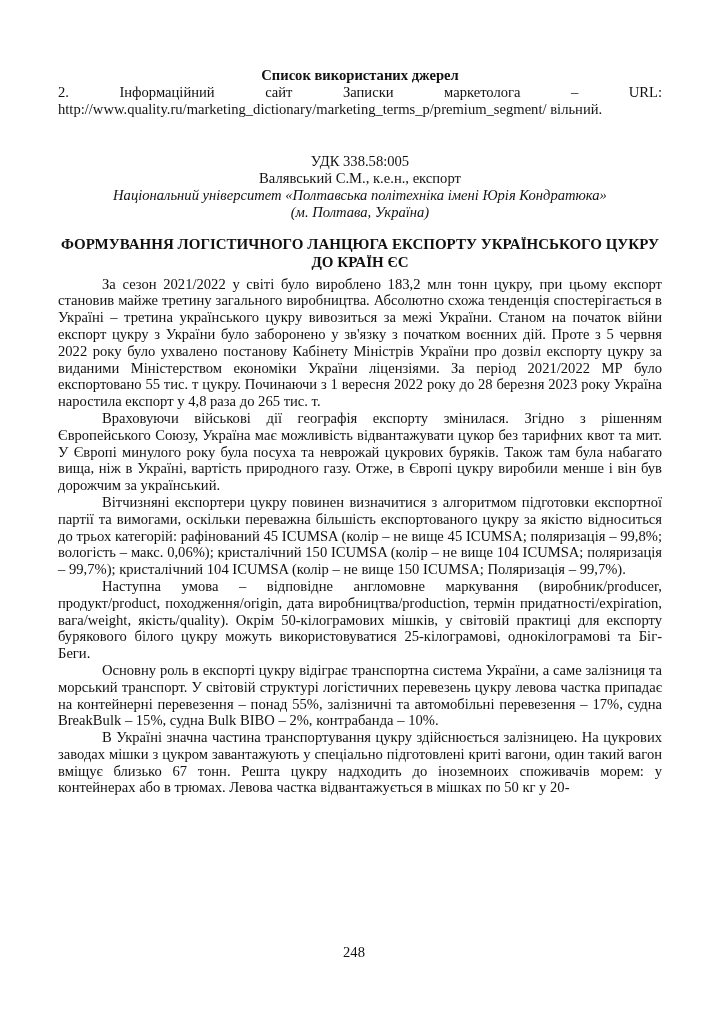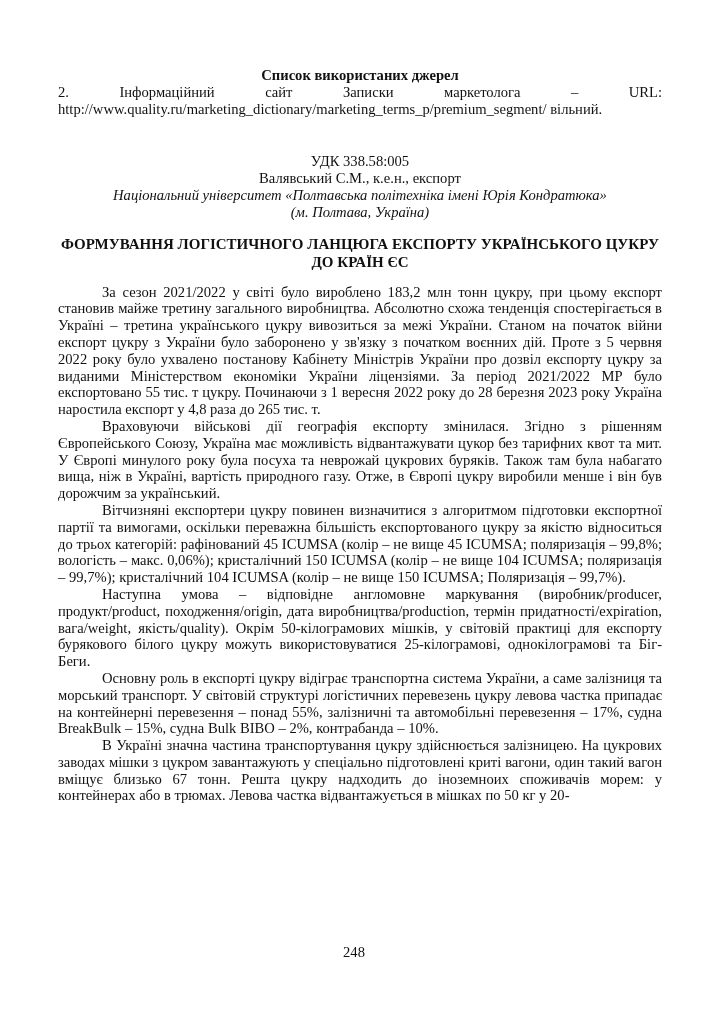--- a/index.html
+++ b/index.html
@@ -53,21 +53,21 @@
     font-style: italic;
   }
   .title {
     margin-top: 14px !important;
     text-align: center;
     font-weight: bold !important;
     font-size: 15px !important;
     line-height: 18px !important;
   }
   .body-block {
-    margin-top: 13px;
+    margin-top: 5px;
   }
   .body-block p {
     text-align: justify;
     text-indent: 44px;
   }
   .page-number {
     position: absolute;
     left: 0;
     right: 16px;
     top: 944px;

